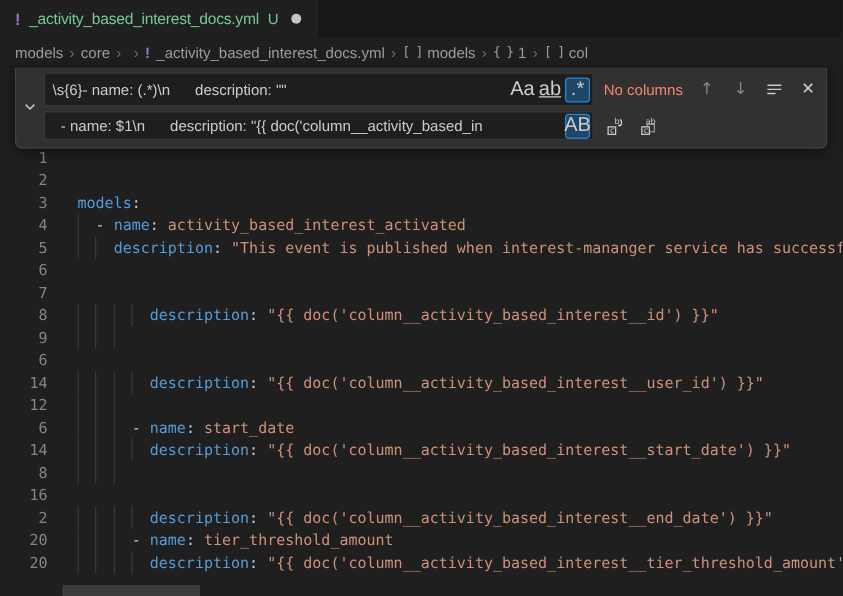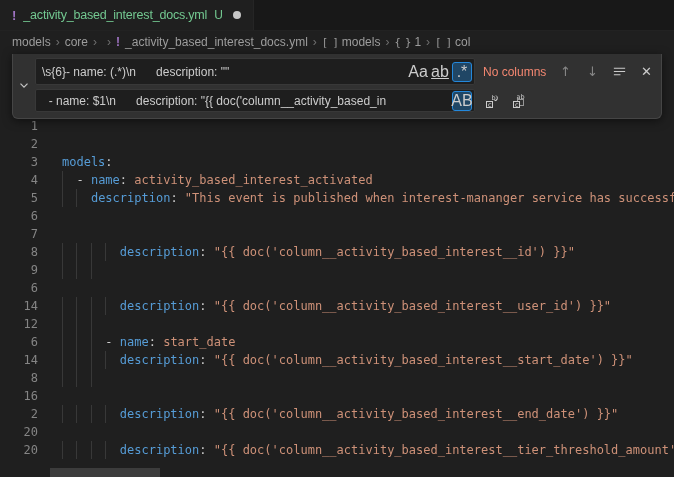--- a/index.html
+++ b/index.html
@@ -224,20 +224,21 @@
         </div>
         <div class="line">
           <span class="ln">16</span>
         </div>
         <div class="line">
           <span class="ln">2</span>
           <span class="tx"><i class="guide" style="left: 0px;"></i><i class="guide" style="left: 14.45px;"></i><i class="guide" style="left: 28.9px;"></i><i class="guide" style="left: 43.35px;"></i><span class="tk-plain">        </span><span class="tk-key">description</span><span class="tk-plain">: </span><span class="tk-str">"{{ doc('column__activity_based_interest__end_date') }}"</span></span>
         </div>
         <div class="line">
           <span class="ln">20</span>
+          <span class="tx"><i class="guide" style="left: 0px;"></i><i class="guide" style="left: 14.45px;"></i><i class="guide" style="left: 28.9px;"></i><span class="tk-plain">      - </span><span class="tk-key">name</span><span class="tk-plain">: </span><span class="tk-str">tier_threshold_amount</span></span>
         </div>
         <div class="line">
           <span class="ln">20</span>
           <span class="tx"><i class="guide" style="left: 0px;"></i><i class="guide" style="left: 14.45px;"></i><i class="guide" style="left: 28.9px;"></i><i class="guide" style="left: 43.35px;"></i><span class="tk-plain">        </span><span class="tk-key">description</span><span class="tk-plain">: </span><span class="tk-str">"{{ doc('column__activity_based_interest__tier_threshold_amount') }}"</span></span>
         </div>
       </div>
 
     <div class="hthumb"></div>
   </div>
 </div>

